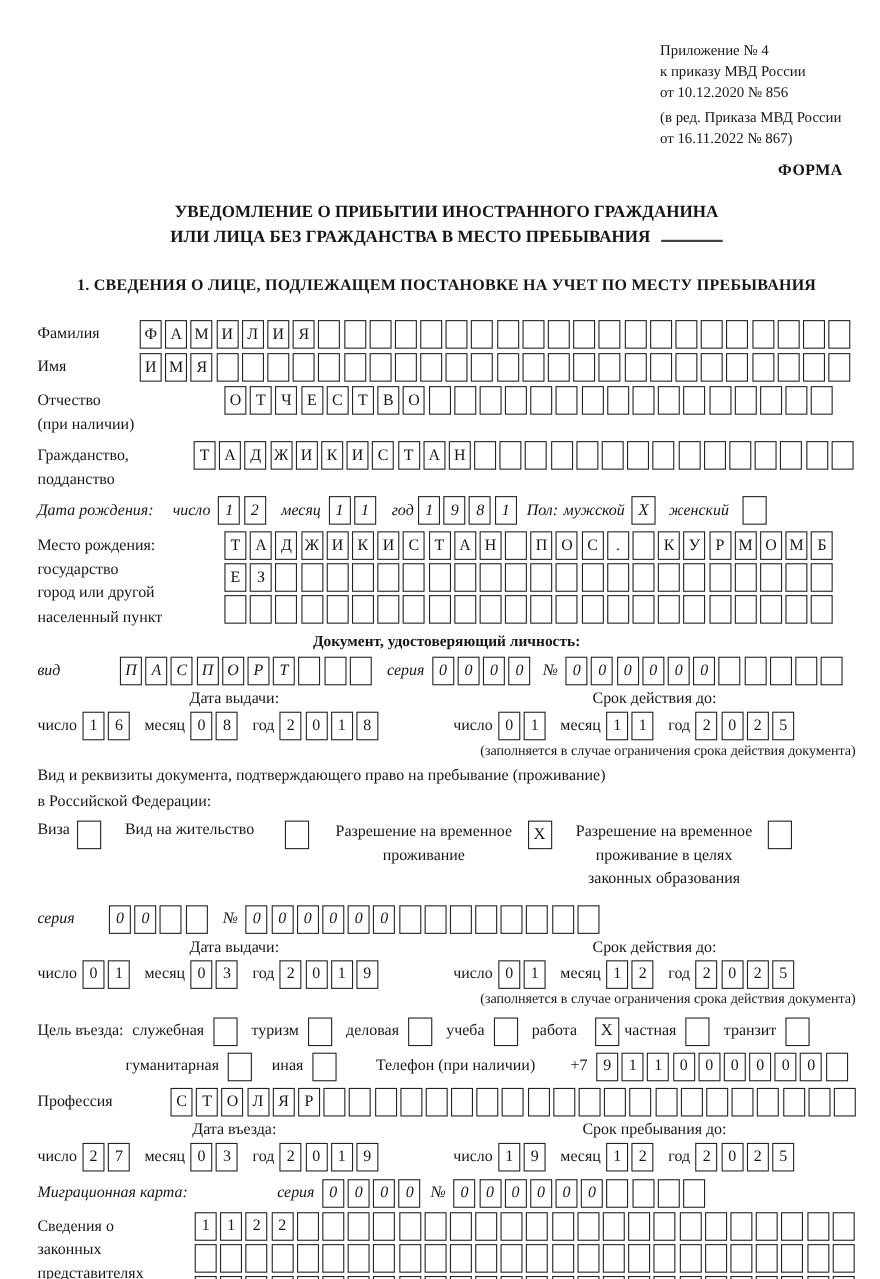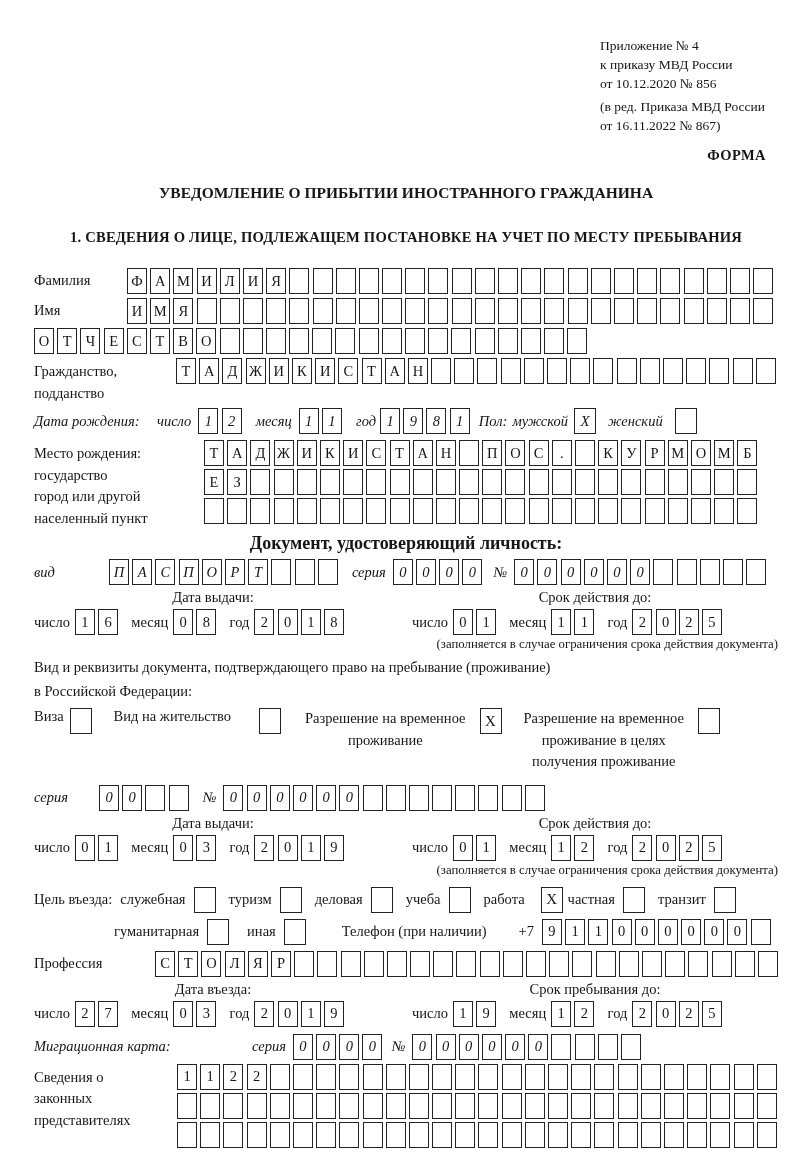--- a/index.html
+++ b/index.html
@@ -27,21 +27,21 @@
     border:1.7px solid #232323;display:inline-flex;align-items:center;justify-content:center;
     font-size:14.5px;line-height:1;background:#fff;
   }
   .stack{display:flex;flex-direction:column;gap:3px;}
   .chk{
     box-sizing:border-box;flex:0 0 auto;width:22px;height:26px;border:1.7px solid #232323;
     display:inline-flex;align-items:center;justify-content:center;font-size:15px;background:#fff;
   }
   .dlbl{margin:0 7px 0 11px;}
   .dlbl0{margin-right:7px;}
-  .subhead{text-align:center;font-weight:bold;font-size:18px;margin:3px 0 5px;}
+  .subhead{text-align:center;font-weight:bold;font-size:14px;margin:3px 0 5px;}
   .twocol{display:flex;margin-top:4px;gap:20px;}
   .colL{width:358px;}
   .colR{flex:1;}
   .colcap{text-align:center;margin-bottom:3px;}
   .drow{display:flex;align-items:center;}
   .drow .dl0{margin-right:5px;}
   .drow .dl{margin:0 5px 0 10px;}
   .note{text-align:right;font-size:12.8px;margin-top:2px;}
   .plain{margin:7px 0 2px;}
   .permit-row{display:flex;align-items:flex-start;margin:8px 0 12px;}
@@ -61,20 +61,21 @@
     <div>к приказу МВД России</div>
     <div>от 10.12.2020 № 856</div>
     <div class="gap">(в ред. Приказа МВД России</div>
     <div>от 16.11.2022 № 867)</div>
   </div>
 
   <div class="forma">ФОРМА</div>
 
   <div class="title">
     <div>УВЕДОМЛЕНИЕ О ПРИБЫТИИ ИНОСТРАННОГО ГРАЖДАНИНА</div>
+    <div><span>ИЛИ ЛИЦА БЕЗ ГРАЖДАНСТВА В МЕСТО ПРЕБЫВАНИЯ</span><span class="blank"></span></div>
   </div>
 
   <div class="sec">1. СВЕДЕНИЯ О ЛИЦЕ, ПОДЛЕЖАЩЕМ ПОСТАНОВКЕ НА УЧЕТ ПО МЕСТУ ПРЕБЫВАНИЯ</div>
 
   <div class="form">
 
     <div class="row">
       <span class="lbl w93">Фамилия</span>
       <span class="cells">
           <span class="cell">Ф</span>
@@ -136,20 +137,24 @@
           <span class="cell"></span>
           <span class="cell"></span>
           <span class="cell"></span>
           <span class="cell"></span>
           <span class="cell"></span>
           <span class="cell"></span>
         </span>
     </div>
 
     <div class="row">
+      <span class="lbl-block w170">
+        <span>Отчество</span>
+        <span>(при наличии)</span>
+      </span>
       <span class="cells">
           <span class="cell">О</span>
           <span class="cell">Т</span>
           <span class="cell">Ч</span>
           <span class="cell">Е</span>
           <span class="cell">С</span>
           <span class="cell">Т</span>
           <span class="cell">В</span>
           <span class="cell">О</span>
           <span class="cell"></span>
@@ -424,21 +429,21 @@
         <span class="center-lines">
           <span>Разрешение на временное</span>
           <span>проживание</span>
         </span>
         <span class="chk" style="margin-left:14px">X</span>
       </span>
       <span class="pitem" style="margin-left:22px">
         <span class="center-lines">
           <span>Разрешение на временное</span>
           <span>проживание в целях</span>
-          <span>получения проживание</span>
+          <span>законных образования</span>
         </span>
         <span class="chk" style="margin-left:14px"></span>
       </span>
     </div>
 
     <div class="row ac">
       <span class="w65">серия</span>
       <span class="cells">
           <span class="cell">0</span>
           <span class="cell">0</span>

